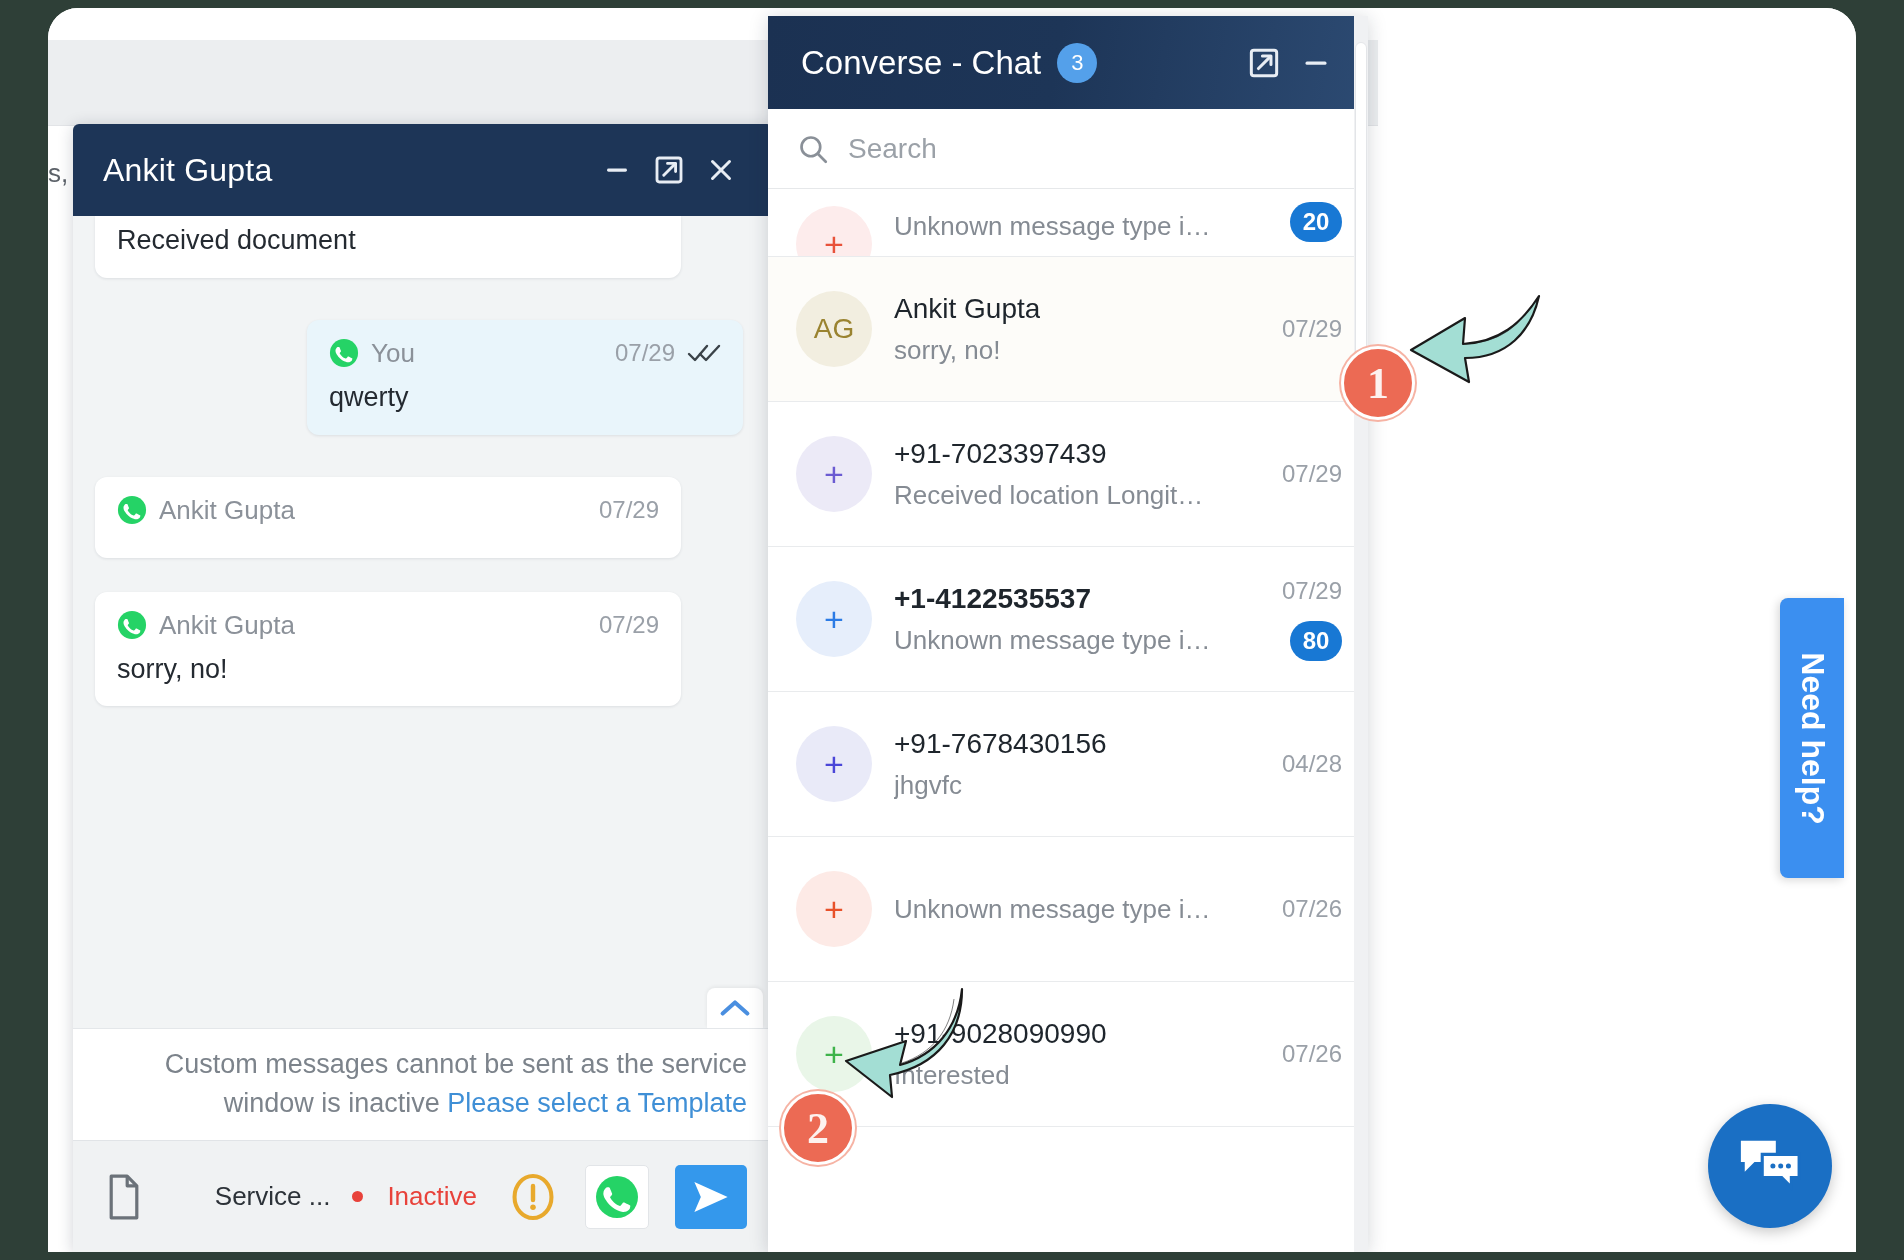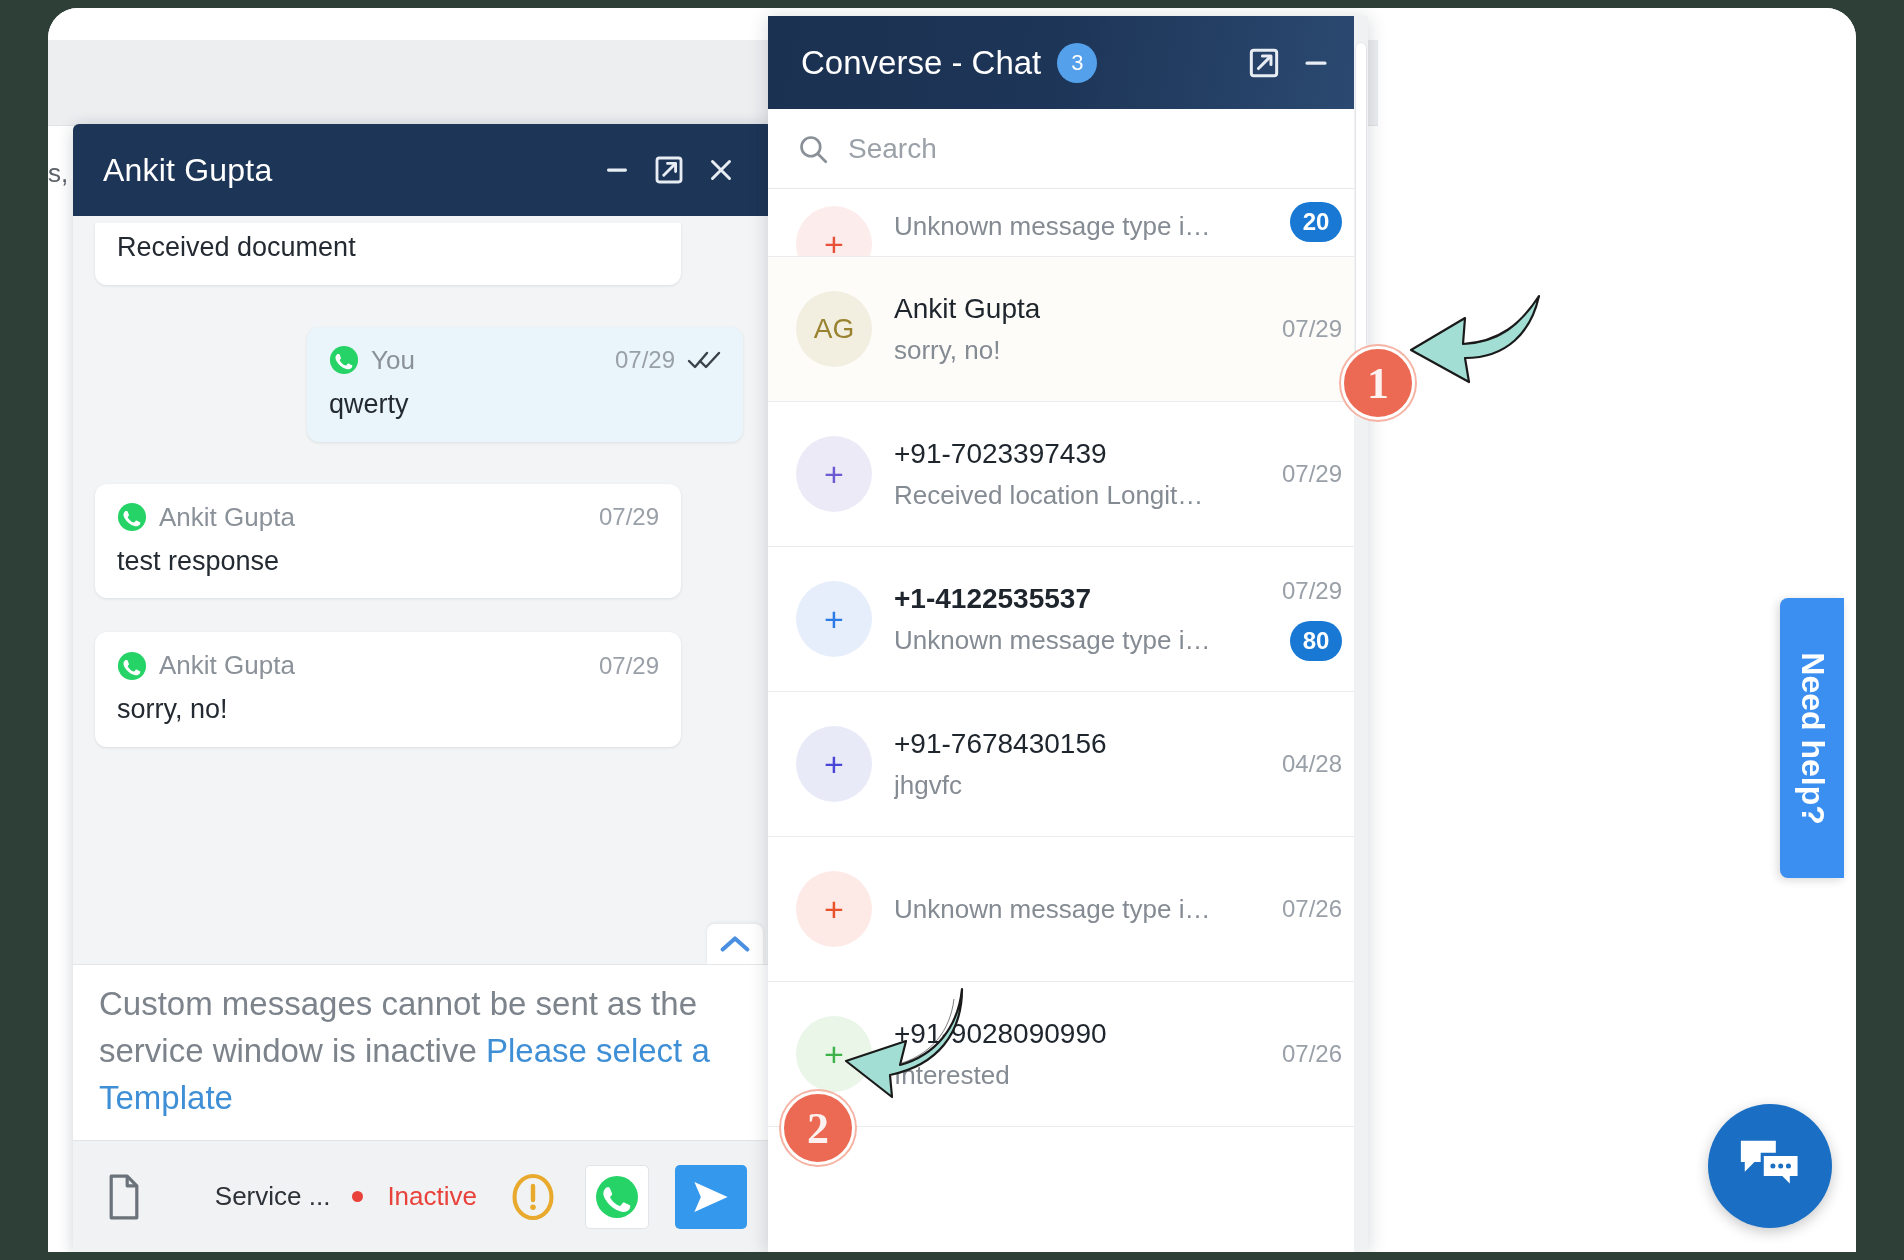--- a/index.html
+++ b/index.html
@@ -87,21 +87,20 @@
     flex: 0 0 auto;
   }
   .hdr-btn svg { display: block; }
 
   .convo-body {
     flex: 1 1 auto;
     position: relative;
     background: #f2f4f5;
     padding: 0 22px;
     overflow: hidden;
-    margin-top: 7px;
   }
 
   .bubble {
     background: #ffffff;
     border-radius: 12px;
     box-shadow: 0 1px 3px rgba(30,40,60,0.10);
     padding: 18px 22px 20px 22px;
   }
   .bubble.incoming {
     margin-right: 70px;
@@ -158,23 +157,24 @@
     box-shadow: 0 -1px 4px rgba(0,0,0,0.07);
     cursor: pointer;
   }
 
   
   .notice {
     flex: 0 0 auto;
     background: #ffffff;
     border-top: 1px solid #e4e7ea;
     padding: 16px 26px 18px 26px;
-    font-size: 33px;
+    font-size: 27px;
     line-height: 1.42;
     color: #7c838b;
+    text-align: right;
   }
   .notice a {
     color: #3f8fd6;
     text-decoration: none;
   }
 
   
   .composer-bar {
     flex: 0 0 auto;
     height: 112px;
@@ -494,21 +494,20 @@
         <div class="bubble incoming">
           <div class="bub-meta">
             <svg class="wa-icon" viewBox="0 0 32 32" aria-hidden="true">
               <circle cx="16" cy="16" r="15" fill="#25D366"></circle>
               <path d="M11.3 10.2c-.3-.7-.6-.7-.9-.7h-.8c-.3 0-.8.1-1.2.6-.4.5-1.5 1.5-1.5 3.6s1.6 4.2 1.8 4.5c.2.3 3 4.9 7.5 6.6 3.7 1.4 4.5 1.2 5.3 1.1.8-.1 2.6-1.1 3-2.1.4-1 .4-1.9.3-2.1-.1-.2-.4-.3-.9-.5-.4-.2-2.6-1.3-3-1.5-.4-.1-.7-.2-1 .2-.3.5-1.1 1.5-1.4 1.8-.3.3-.5.4-.9.1-.4-.2-1.9-.7-3.6-2.2-1.3-1.2-2.2-2.6-2.5-3.1-.2-.4 0-.6.2-.8.2-.2.4-.5.6-.7.2-.2.3-.4.4-.7.1-.3.1-.5 0-.7-.1-.2-1-2.4-1.4-3.4z" fill="#ffffff"></path>
             </svg>
             <div class="bub-sender">Ankit Gupta</div>
             <div class="bub-spacer"></div>
             <div class="bub-date">07/29</div>
           </div>
-          <div class="bub-text">test response</div>
         </div>
 
         <div class="spacer-12"></div>
 
         <div class="bubble incoming">
           <div class="bub-meta">
             <svg class="wa-icon" viewBox="0 0 32 32" aria-hidden="true">
               <circle cx="16" cy="16" r="15" fill="#25D366"></circle>
               <path d="M11.3 10.2c-.3-.7-.6-.7-.9-.7h-.8c-.3 0-.8.1-1.2.6-.4.5-1.5 1.5-1.5 3.6s1.6 4.2 1.8 4.5c.2.3 3 4.9 7.5 6.6 3.7 1.4 4.5 1.2 5.3 1.1.8-.1 2.6-1.1 3-2.1.4-1 .4-1.9.3-2.1-.1-.2-.4-.3-.9-.5-.4-.2-2.6-1.3-3-1.5-.4-.1-.7-.2-1 .2-.3.5-1.1 1.5-1.4 1.8-.3.3-.5.4-.9.1-.4-.2-1.9-.7-3.6-2.2-1.3-1.2-2.2-2.6-2.5-3.1-.2-.4 0-.6.2-.8.2-.2.4-.5.6-.7.2-.2.3-.4.4-.7.1-.3.1-.5 0-.7-.1-.2-1-2.4-1.4-3.4z" fill="#ffffff"></path>
             </svg>

